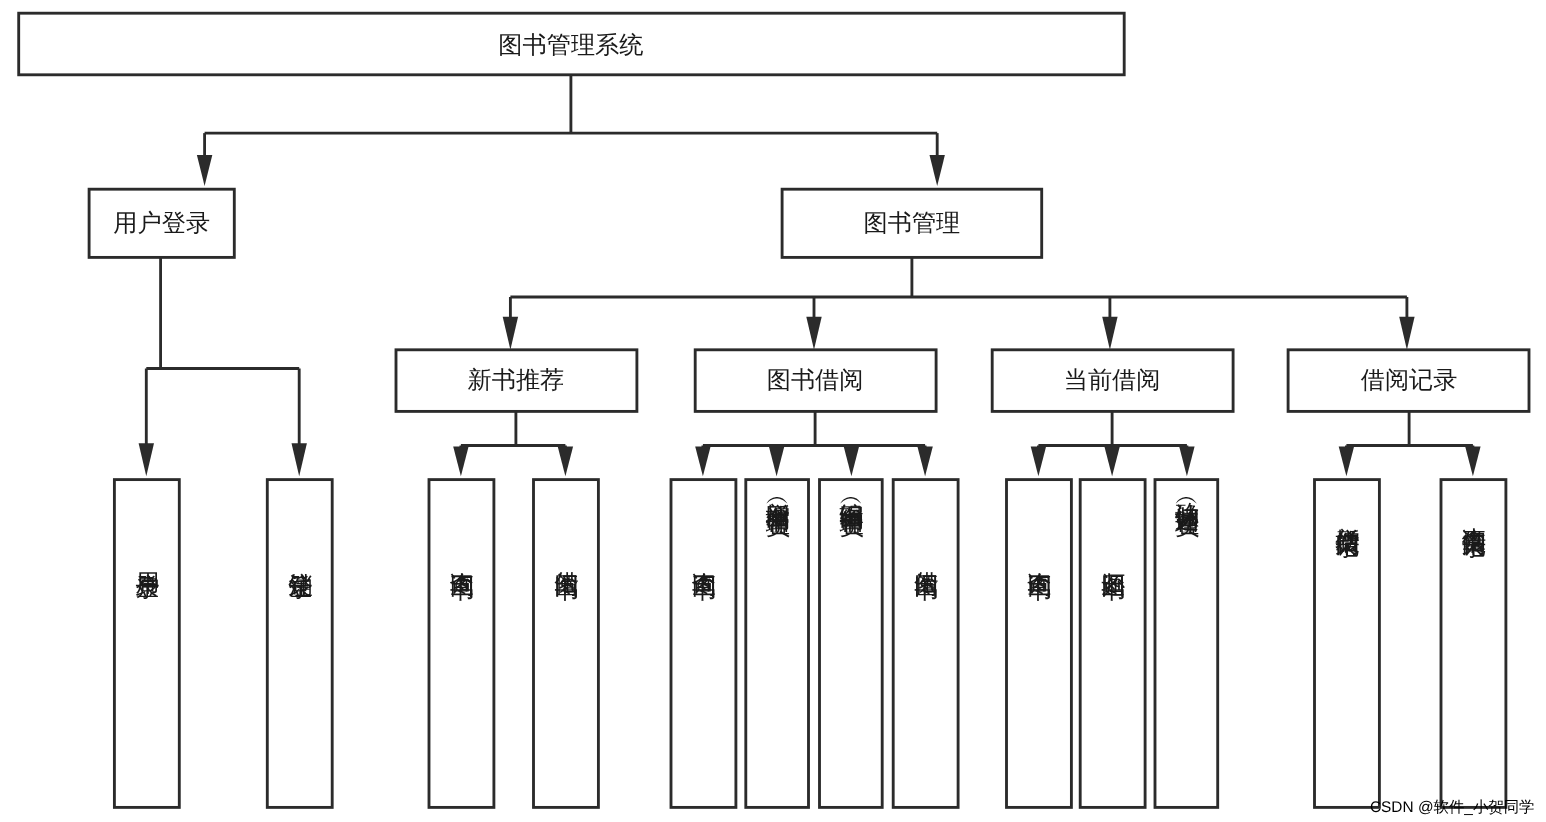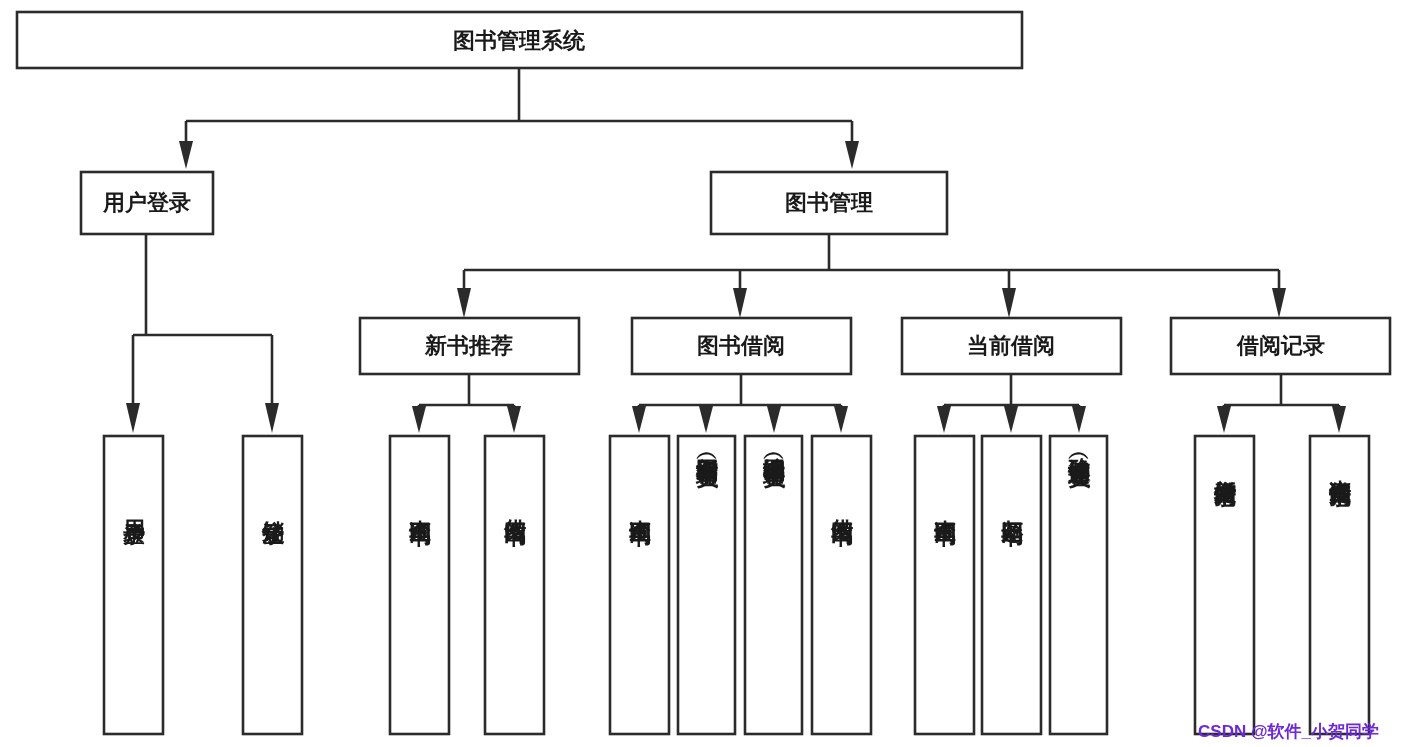--- a/index.html
+++ b/index.html
@@ -10,21 +10,20 @@
   body {
     width: 1405px;
     height: 747px;
     font-family: "Liberation Sans", "DejaVu Sans", sans-serif;
     overflow: hidden;
   }
   #diagram-root {
     position: relative;
     width: 1405px;
     height: 747px;
-    font-weight: bold;
   }
   svg.diagram {
     display: block;
     width: 1405px;
     height: 747px;
   }
   .node-box {
     fill: #ffffff;
     stroke: #2b2b2b;
     stroke-width: 2.6;
@@ -47,25 +46,25 @@
     dominant-baseline: middle;
   }
   .node-label.vertical {
     font-size: 22px;
     writing-mode: vertical-rl;
     text-orientation: upright;
     letter-spacing: 1.5px;
   }
   .watermark {
     position: absolute;
-    right: 26px;
+    right: 10px;
     bottom: 4px;
     font-family: "Liberation Sans", "DejaVu Sans", sans-serif;
-    font-size: 17px;
-    color: #6d28d9;
+    font-size: 14px;
+    color: #000000;
     white-space: nowrap;
     pointer-events: none;
   }
 </style>
 </head>
 <body>
 
 <div id="diagram-root">
   <svg class="diagram" viewBox="0 0 1405 747" xmlns="http://www.w3.org/2000/svg">
 

